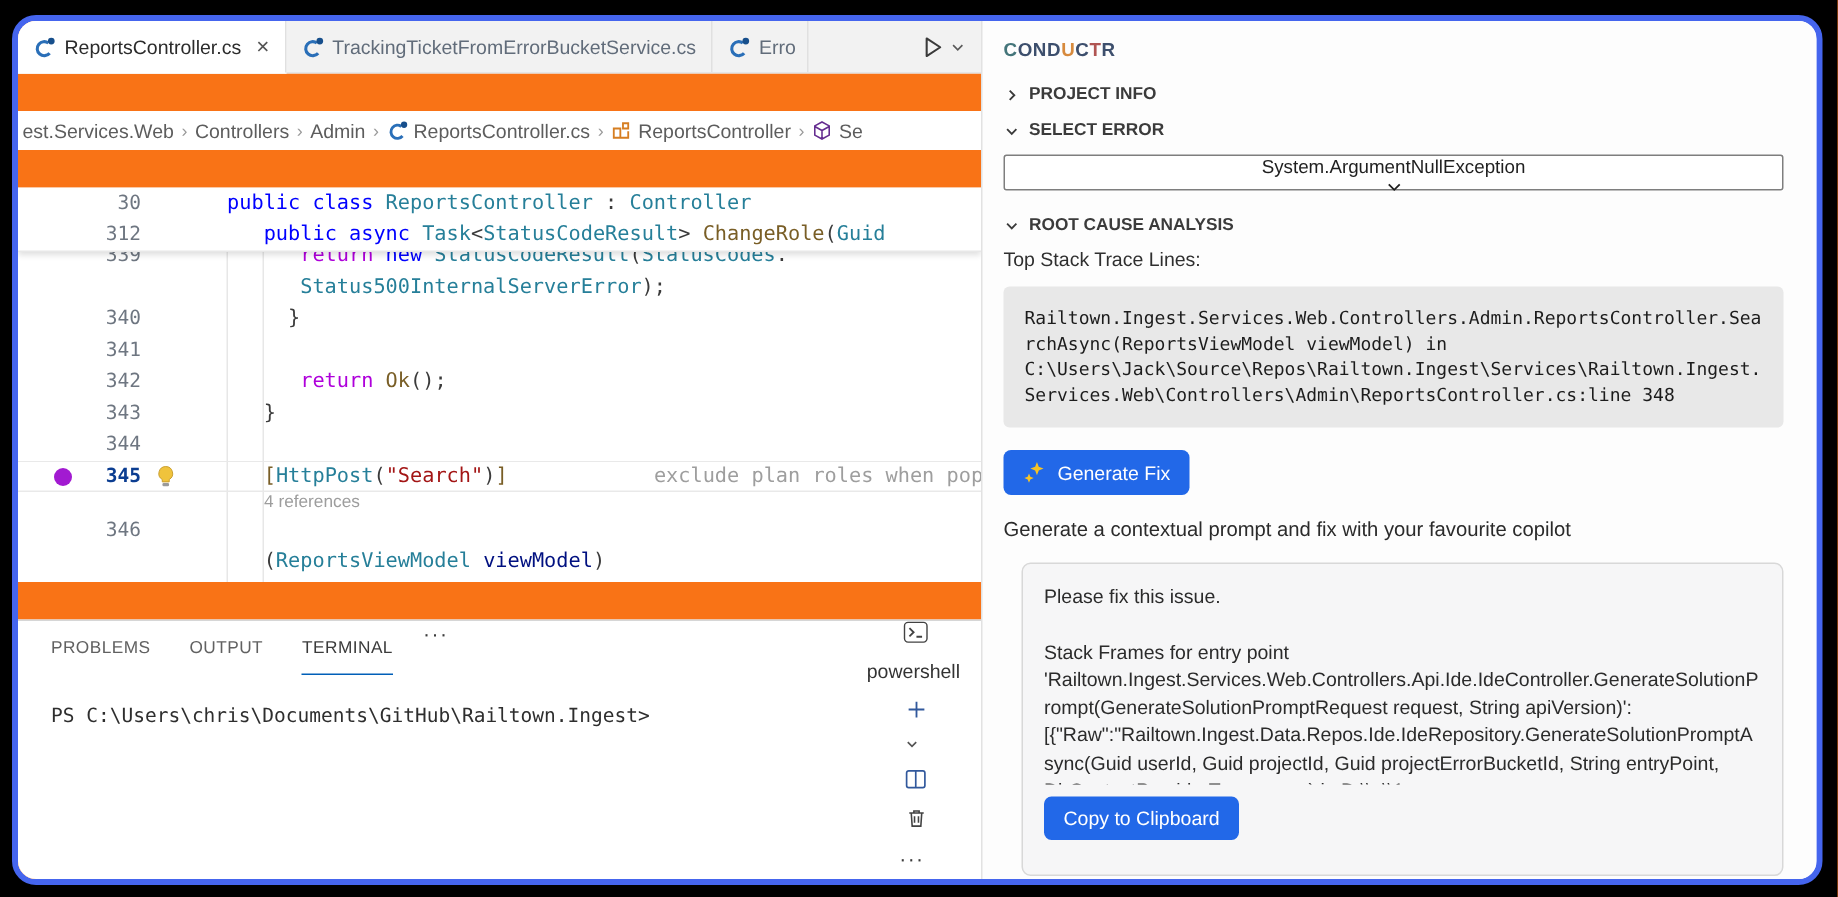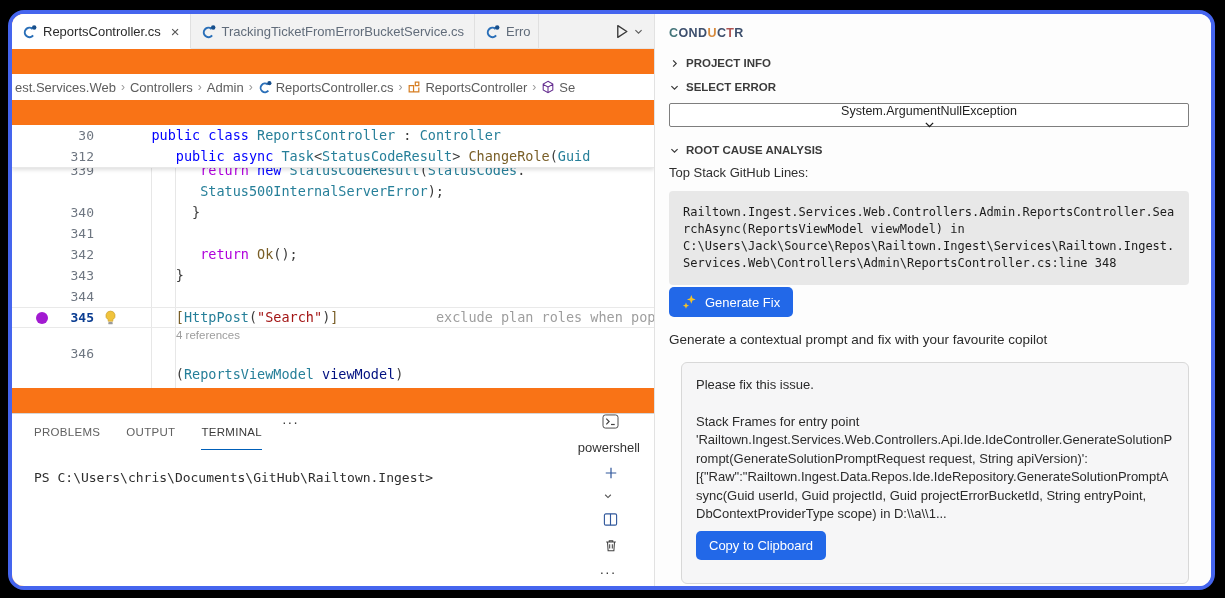--- a/index.html
+++ b/index.html
@@ -61,21 +61,21 @@
                   color:#3b3b3b;margin:6px 0;}
   .select{height:22px;border:1px solid #7e7e7e;border-radius:2px;background:#fff;display:flex;
           align-items:center;font-size:12.5px;color:#1f1f1f;padding:0 7px;
           justify-content:space-between;margin:4px 0 11px;flex-direction:column;}
   .stack-label{font-size:13px;color:#2f2f2f;margin:3px 0 4px;}
   .stack-box{background:#e8e8e8;border-radius:4px;padding:13px 14px;
              font-family:"DejaVu Sans Mono",monospace;font-size:12px;line-height:17px;color:#1c1c1c;
              overflow-wrap:anywhere;white-space:pre-wrap;margin-top:7px;}
   .btn{background:#2268e8;color:#fff;border:none;border-radius:5px;font-size:13px;
        display:inline-flex;align-items:center;gap:7px;padding:7px 13px;font-family:inherit;}
-  .genfix{margin-top:2px;align-self:flex-start;}
+  .genfix{margin-top:15px;align-self:flex-start;}
   .caption{font-size:13.5px;color:#2b2b2b;margin-top:15px;}
   .prompt-box{margin-top:15px;flex:1;background:#f6f6f7;border:1px solid #d8d8d8;border-radius:6px;
               padding:13px 14px;font-size:13px;line-height:1.42;color:#2b2b2b;overflow:hidden;
               display:flex;flex-direction:column;box-sizing:border-box;margin-bottom:2px;margin-left:12px;}
   .prompt-text{white-space:pre-wrap;overflow-wrap:anywhere;flex:1;overflow:hidden;}
   .copybtn{margin:8px 0 10px;align-self:flex-start;}
   .ico{display:inline-flex;align-items:center;}
 </style>
 </head>
 <body>
@@ -340,21 +340,21 @@
 
     <div class="section-header">
       <span class="ico">
         <svg width="11" height="11" viewBox="0 0 16 16">
             <path d="M3.5 6L8 10.5 12.5 6" fill="none" stroke="#3b3b3b" stroke-width="1.8"></path>
           </svg>
       </span>
       <span>ROOT CAUSE ANALYSIS</span>
     </div>
 
-    <div class="stack-label">Top Stack GitHub Lines:</div>
+    <div class="stack-label">Top Stack Trace Lines:</div>
     <div class="stack-box">Railtown.Ingest.Services.Web.Controllers.Admin.ReportsController.SearchAsync(ReportsViewModel viewModel) in C:\Users\Jack\Source\Repos\Railtown.Ingest\Services\Railtown.Ingest.Services.Web\Controllers\Admin\ReportsController.cs:line 348</div>
 
     <button class="btn genfix">
       <span class="ico">
         <svg width="16" height="16" viewBox="0 0 16 16">
             <path d="M9.3 1l1.2 3.2 3.2 1.2-3.2 1.2L9.3 9.8 8.1 6.6 4.9 5.4l3.2-1.2z" fill="#f7c325"></path>
             <path d="M4 8.6l.9 2.2 2.2.9-2.2.9-.9 2.2-.9-2.2-2.2-.9 2.2-.9z" fill="#f7c325"></path>
           </svg>
       </span>
       <span>Generate Fix</span>

